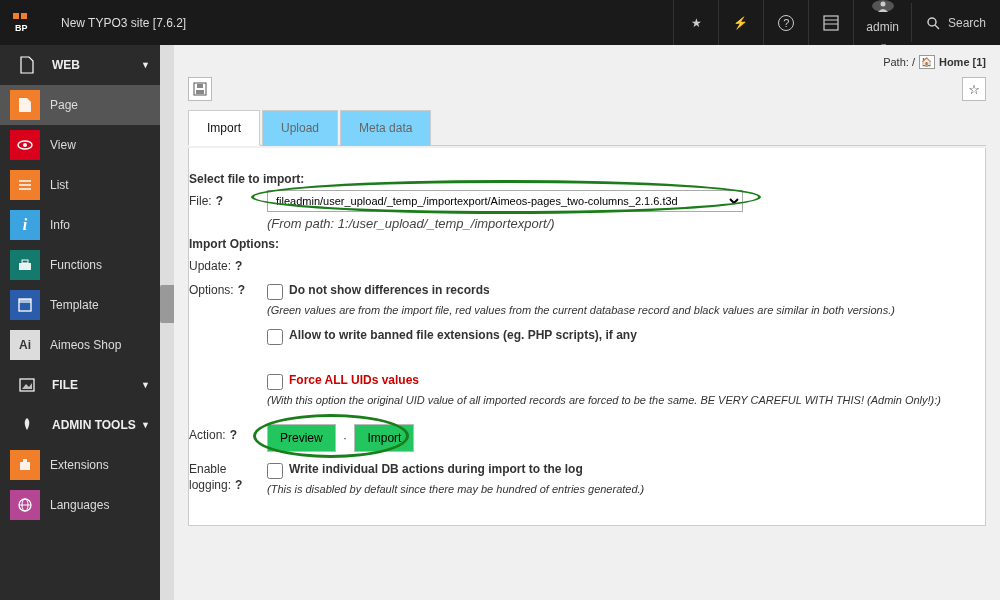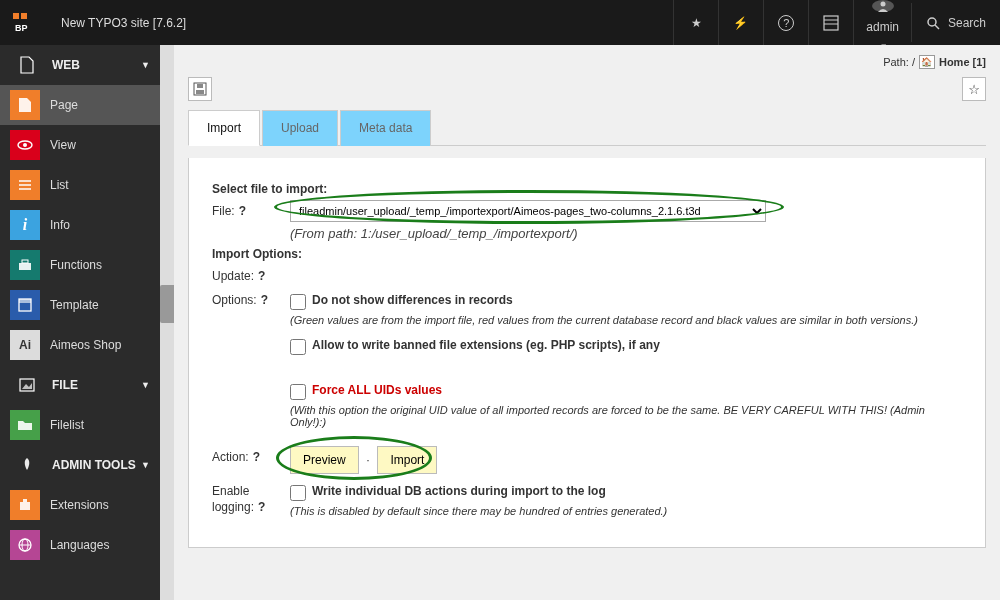--- a/index.html
+++ b/index.html
@@ -45,38 +45,38 @@
 
 .docheader { display: flex; align-items: center; justify-content: space-between; padding: 2px 14px 8px; }
 .docheader .bookmark-box { width: 24px; height: 24px; border: 1px solid #bbb; background: #fff; display:flex; align-items:center; justify-content:center; cursor:pointer; font-size:13px; }
 .docheader .left-actions { display:flex; gap:6px; }
 .docheader .left-actions .action { width:24px; height:24px; border:1px solid #bbb; background:#fff; display:flex; align-items:center; justify-content:center; cursor:pointer; }
 
 .tabs { display: flex; background: transparent; margin: 0 14px; border-bottom: 1px solid #ccc; }
 .tabs .tab { padding: 10px 18px; font-size: 12px; color: #666; background: #7dd3fc; border: 1px solid #ccc; border-bottom: none; margin-right: 2px; cursor: pointer; position: relative; top:1px; }
 .tabs .tab.active { background: #fff; color: #111; border-bottom: 1px solid #fff; }
 
-.panel { background: #fff; margin: 12px 14px 16px; padding: 18px 23px 24px; border: 1px solid #ccc; border-top: none; }
+.panel { background: #fff; margin: 2px 14px 16px; padding: 18px 0 24px; border: 1px solid #ccc; border-top: none; }
 
 .form-row { display: flex; align-items: flex-start; margin-bottom: 6px; }
 .form-row .label { width: 78px; flex: 0 0 78px; padding-top: 4px; font-size: 12px; }
 .form-row .field { flex: 1; font-size: 12px; }
 .section-title { font-weight: bold; font-size: 12px; margin: 6px 0 4px; }
 .help { display:inline-block; font-weight:bold; margin-left:4px; cursor: help; }
 
 select.file-select { width: 476px; height: 22px; border: 1px solid #aaa; font-size: 11px; padding: 0 4px; background:#fff; }
 .from-path { font-style: italic; color: #444; font-size: 13px; margin-top: 4px; }
 
 .check-row { display:flex; align-items:flex-start; gap:6px; margin: 4px 0; }
 .check-row input[type=checkbox] { width:16px; height:16px; margin-top:1px; cursor:pointer; }
 .check-row .check-label { font-weight: bold; font-size: 12px; }
 .check-row .check-label.danger { color: #c00; }
 .desc { font-style: italic; color: #333; font-size: 11px; margin: 2px 0 12px 0; }
 
-.btn { display:inline-block; padding: 6px 12px; border: 1px solid #bbb; background:#fef9c3; font-size:12px; cursor:pointer; }
+.btn { display:inline-block; padding: 6px 12px; border: 1px solid #bbb; background:#22c55e; font-size:12px; cursor:pointer; }
 .btn + .dot { margin: 0 4px; }
 
 .circle-annot { position: absolute; border: 3px solid #1a7d1a; border-radius: 50%; pointer-events: none; }
 .rel { position: relative; }
 
 .iconbox svg { width:18px; height:18px; }
 #gh-file .iconbox, #gh-web .iconbox, #gh-admin .iconbox { background:none; }
 </style>
 </head>
 <body>
@@ -194,28 +194,20 @@
     <div class="group-header" id="gh-file">
       <span class="iconbox">
           <svg viewBox="0 0 18 18">
             <rect x="2" y="3" width="14" height="12" fill="none" stroke="#fff" stroke-width="1.2"></rect>
             <polygon points="4,13 8,8 11,11 14,7 14,13" fill="#fff" opacity="0.7"></polygon>
           </svg>
         </span>
       <span>FILE</span>
       <span class="chev">▼</span>
     </div>
-    <div class="item">
-      <span class="iconbox ic-filelist">
-          <svg viewBox="0 0 18 18">
-            <path d="M2 5h5l2 2h7v7H2z" fill="#fff" opacity="0.9"></path>
-          </svg>
-        </span>
-      <span>Filelist</span>
-    </div>
 
     <div class="group-header" id="gh-admin">
       <span class="iconbox">
           <svg viewBox="0 0 18 18">
             <path d="M9 2c3 2 3 7 0 12-3-5-3-10 0-12z" fill="#fff" opacity="0.9"></path>
           </svg>
         </span>
       <span>ADMIN TOOLS</span>
       <span class="chev">▼</span>
     </div>

